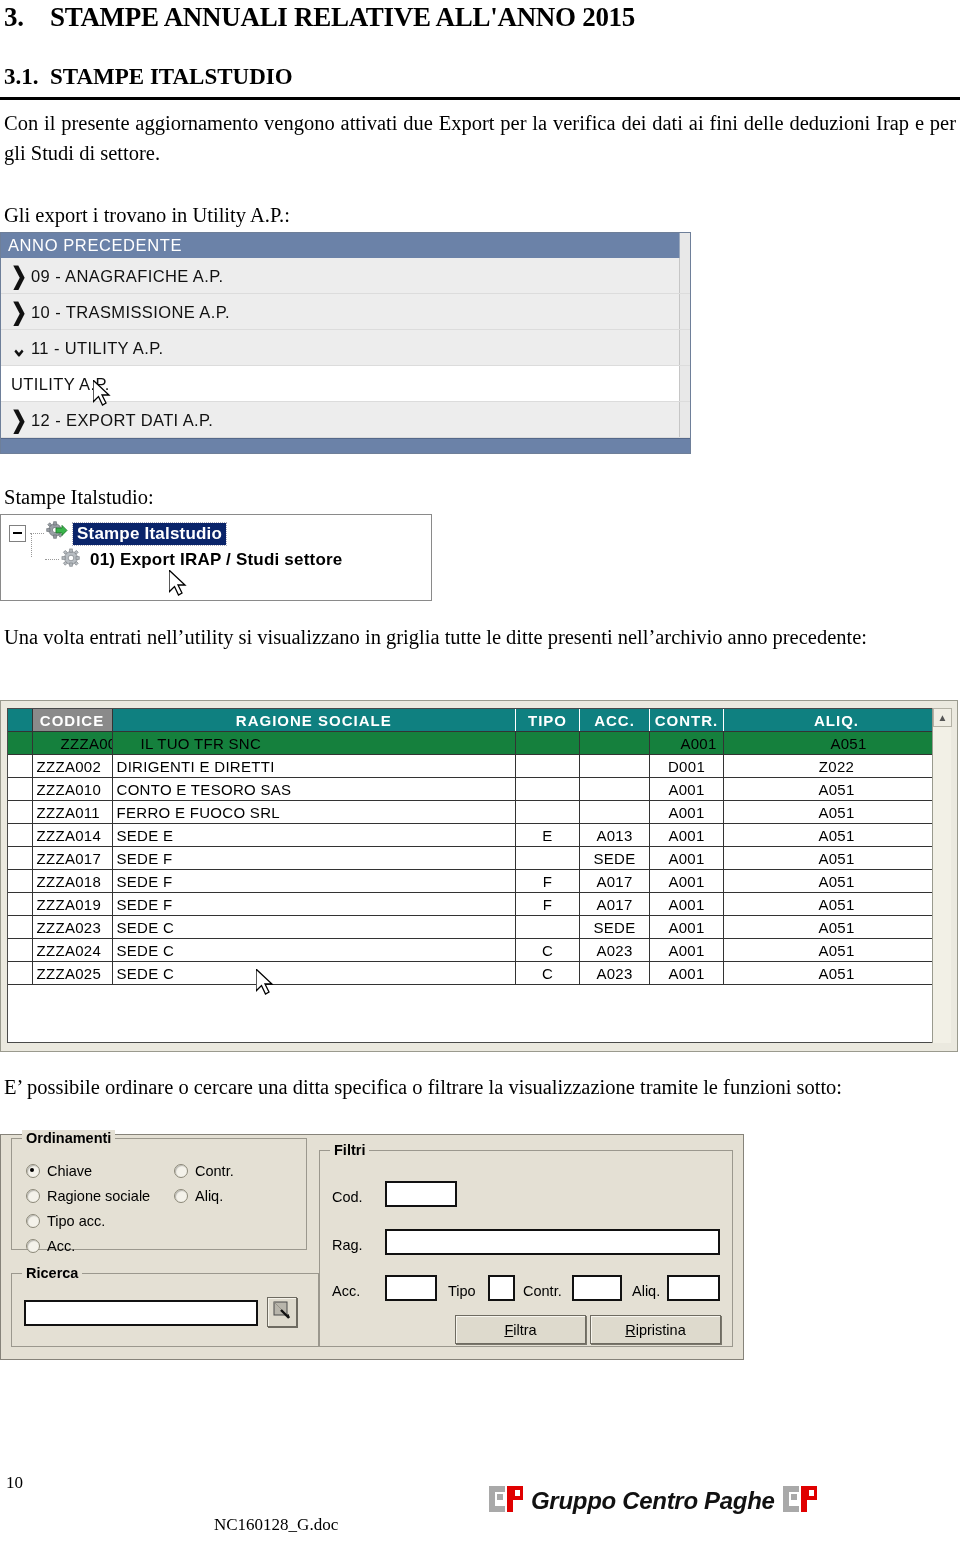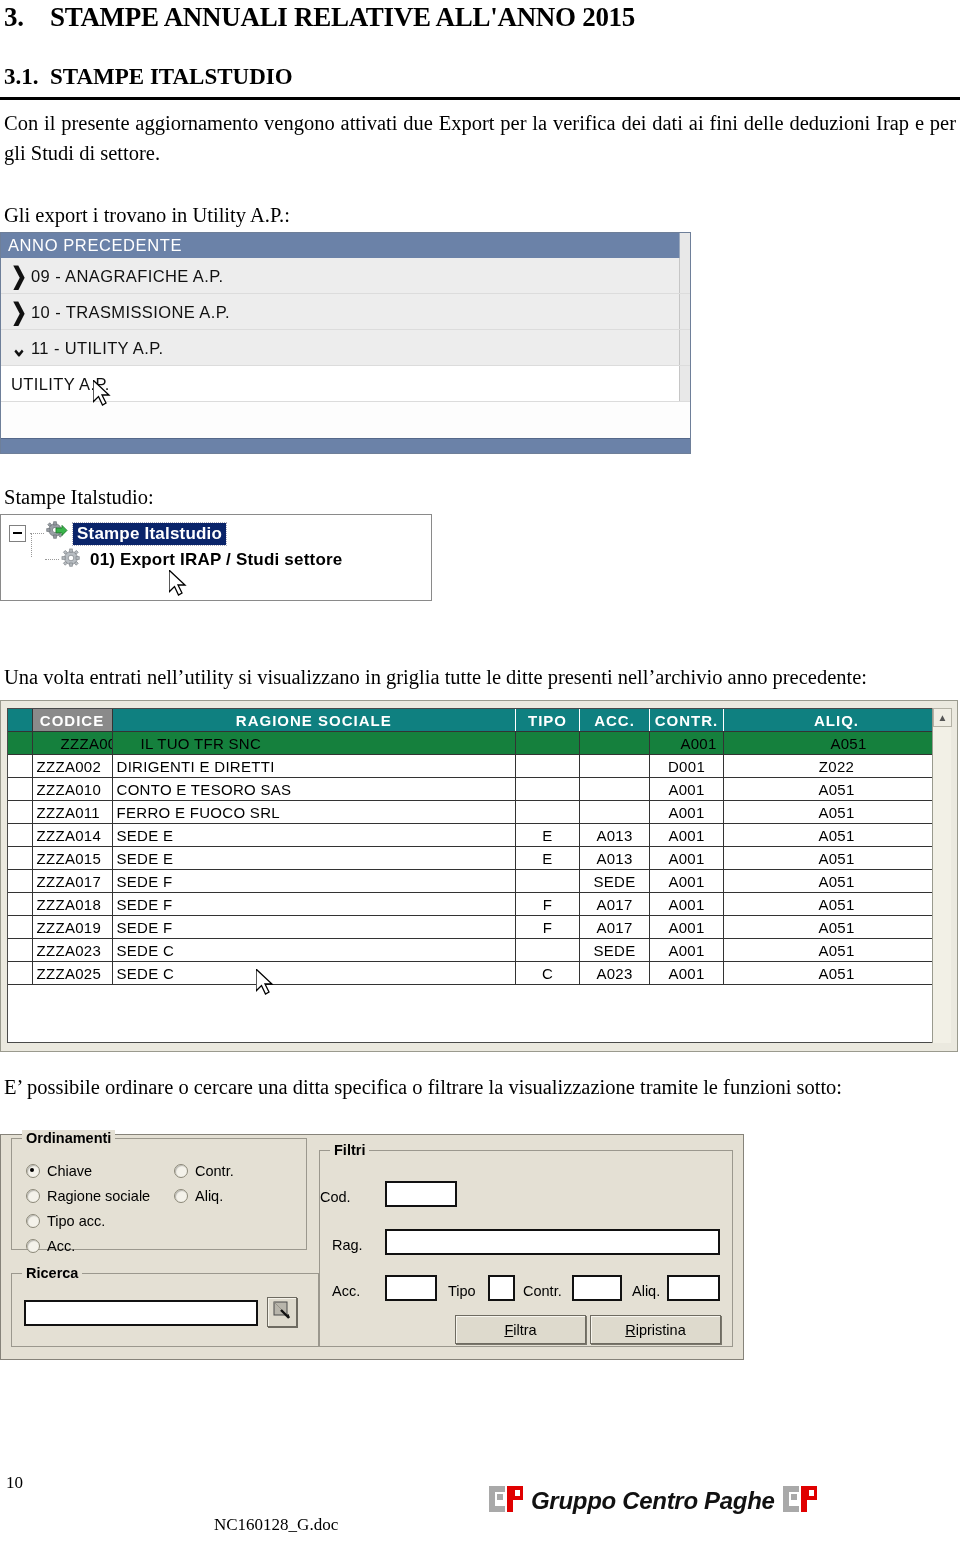--- a/index.html
+++ b/index.html
@@ -413,20 +413,23 @@
     <span class="chev">❯</span><span>09 - ANAGRAFICHE A.P.</span>
   </div>
   <div class="menu-row alt">
     <span class="chev">❯</span><span>10 - TRASMISSIONE A.P.</span>
   </div>
   <div class="menu-row alt">
     <span class="chev">⌄</span><span>11 - UTILITY A.P.</span>
   </div>
   <div class="menu-row plain">
     <span class="nochev"></span><span>UTILITY A.P.</span>
+  </div>
+  <div class="menu-row alt">
+    <span class="chev">❯</span><span>12 - EXPORT DATI A.P.</span>
   </div>
 
   <div class="menu-bottom"></div>
 
   <div class="cursor" style="left:92px; top:147px;">
     <svg width="22" height="30" viewBox="0 0 22 30">
       <polygon points="0,0 0,22 5.5,16.5 9.5,25 13,23 9,15 16,15" fill="#ffffff" stroke="#000000" stroke-width="1.3"></polygon>
     </svg>
   </div>
 </div>
@@ -478,21 +481,21 @@
     <span class="tlabel-child">01) Export IRAP / Studi settore</span>
   </div>
 
   <div class="cursor" style="left:168px; top:55px;">
     <svg width="22" height="30" viewBox="0 0 22 30">
       <polygon points="0,0 0,22 5.5,16.5 9.5,25 13,23 9,15 16,15" fill="#ffffff" stroke="#000000" stroke-width="1.3"></polygon>
     </svg>
   </div>
 </div>
 
-<div class="para" style="left:4px; top:662px; width:952px;">Una volta entrati nell’utility si visualizzano in griglia tutte le ditte presenti nell’archivio anno precedente:</div>
+<div class="para" style="left:4px; top:622px; width:952px;">Una volta entrati nell’utility si visualizzano in griglia tutte le ditte presenti nell’archivio anno precedente:</div>
 
 <div class="grid-shot">
   <div class="grid-inner">
     <table class="grid">
       <colgroup>
         <col style="width:24px">
         <col style="width:80px">
         <col style="width:none">
         <col style="width:64px">
         <col style="width:70px">
@@ -551,29 +554,20 @@
           <td class="sel-col"></td>
           <td class="c-code">ZZZA014</td>
           <td class="c-name">SEDE E</td>
           <td class="c-ctr">E</td>
           <td class="c-ctr">A013</td>
           <td class="c-ctr">A001</td>
           <td class="c-ctr">A051</td>
         </tr>
         <tr>
           <td class="sel-col"></td>
-          <td class="c-code">ZZZA015</td>
-          <td class="c-name">SEDE E</td>
-          <td class="c-ctr">E</td>
-          <td class="c-ctr">A013</td>
-          <td class="c-ctr">A001</td>
-          <td class="c-ctr">A051</td>
-        </tr>
-        <tr>
-          <td class="sel-col"></td>
           <td class="c-code">ZZZA017</td>
           <td class="c-name">SEDE F</td>
           <td class="c-ctr"></td>
           <td class="c-ctr">SEDE</td>
           <td class="c-ctr">A001</td>
           <td class="c-ctr">A051</td>
         </tr>
         <tr>
           <td class="sel-col"></td>
           <td class="c-code">ZZZA018</td>
@@ -591,20 +585,29 @@
           <td class="c-ctr">A017</td>
           <td class="c-ctr">A001</td>
           <td class="c-ctr">A051</td>
         </tr>
         <tr>
           <td class="sel-col"></td>
           <td class="c-code">ZZZA023</td>
           <td class="c-name">SEDE C</td>
           <td class="c-ctr"></td>
           <td class="c-ctr">SEDE</td>
+          <td class="c-ctr">A001</td>
+          <td class="c-ctr">A051</td>
+        </tr>
+        <tr>
+          <td class="sel-col"></td>
+          <td class="c-code">ZZZA024</td>
+          <td class="c-name">SEDE C</td>
+          <td class="c-ctr">C</td>
+          <td class="c-ctr">A023</td>
           <td class="c-ctr">A001</td>
           <td class="c-ctr">A051</td>
         </tr>
         <tr>
           <td class="sel-col"></td>
           <td class="c-code">ZZZA025</td>
           <td class="c-name">SEDE C</td>
           <td class="c-ctr">C</td>
           <td class="c-ctr">A023</td>
           <td class="c-ctr">A001</td>
@@ -670,21 +673,21 @@
           <line x1="8" y1="9" x2="16" y2="17" stroke="#111" stroke-width="2.4"></line>
           <polygon points="14,14 17,17 15.5,13" fill="#111"></polygon>
         </svg>
       </span>
     </div>
   </div>
 
   <div class="gbox box-filtri">
     <span class="gbox-title">Filtri</span>
 
-    <span class="f-label" style="left:0; top:38px;">Cod.</span>
+    <span class="f-label" style="left:12px; top:38px;">Cod.</span>
     <div class="f-input" style="left:65px; top:30px; width:72px;"></div>
 
     <span class="f-label" style="left:12px; top:86px;">Rag.</span>
     <div class="f-input" style="left:65px; top:78px; width:335px;"></div>
 
     <span class="f-label" style="left:12px; top:132px;">Acc.</span>
     <div class="f-input" style="left:65px; top:124px; width:52px;"></div>
 
     <span class="f-label" style="left:128px; top:132px;">Tipo</span>
     <div class="f-input" style="left:168px; top:124px; width:27px;"></div>

